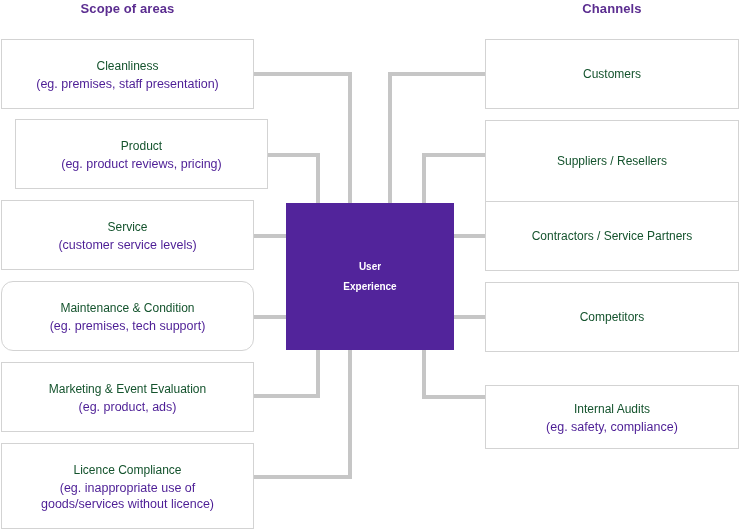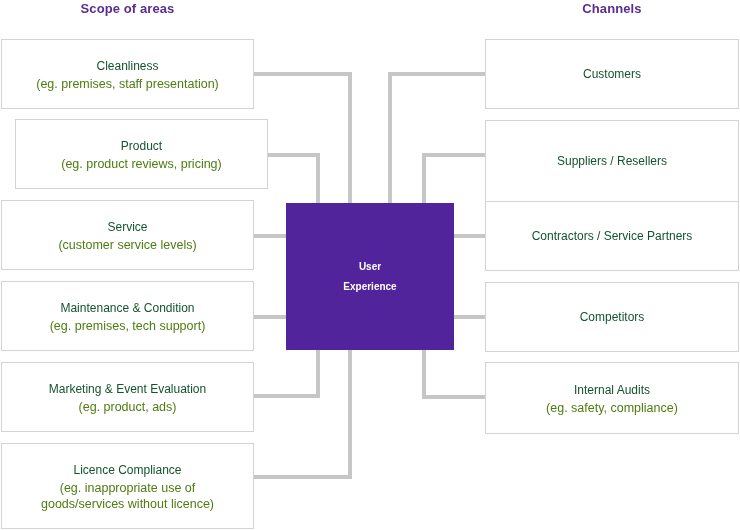--- a/index.html
+++ b/index.html
@@ -56,21 +56,21 @@
     text-align: center;
     padding: 2px 6px;
   }
   .node-title {
     color: #14532d;
     font-size: 12px;
     line-height: 19px;
     white-space: nowrap;
   }
   .node-sub {
-    color: #4d7c0f;
+    color: #4c1d95;
     font-size: 12.5px;
     line-height: 16px;
   }
   .node-sub .sub-line {
     display: block;
   }
   #center-box {
     position: absolute;
     left: 286px;
     top: 203px;
@@ -139,21 +139,21 @@
     </span>
   </div>
 
   <div class="node-box" style="left:1px; top:200px; width:253px; height:70px;">
     <span class="node-title">Service</span>
     <span class="node-sub">
       <span class="sub-line">(customer service levels)</span>
     </span>
   </div>
 
-  <div class="node-box" style="left:1px; top:281px; width:253px; height:70px;">
+  <div class="node-box" style="left:1px; top:281px; width:253px; height:70px;border-radius:12px;">
     <span class="node-title">Maintenance &amp; Condition</span>
     <span class="node-sub">
       <span class="sub-line">(eg. premises, tech support)</span>
     </span>
   </div>
 
   <div class="node-box" style="left:1px; top:362px; width:253px; height:70px;">
     <span class="node-title">Marketing &amp; Event Evaluation</span>
     <span class="node-sub">
       <span class="sub-line">(eg. product, ads)</span>
@@ -182,20 +182,20 @@
   </div>
 
   <div class="node-box" style="left:485px; top:201px; width:254px; height:70px;">
     <span class="node-title">Contractors / Service Partners</span>
   </div>
 
   <div class="node-box" style="left:485px; top:282px; width:254px; height:70px;">
     <span class="node-title">Competitors</span>
   </div>
 
-  <div class="node-box" style="left:485px; top:362px; width:254px; height:72px;">
+  <div class="node-box" style="left:485px; top:385px; width:254px; height:64px;">
     <span class="node-title">Internal Audits</span>
     <span class="node-sub">
       <span class="sub-line">(eg. safety, compliance)</span>
     </span>
   </div>
 
 </div>
 
 </body></html>

